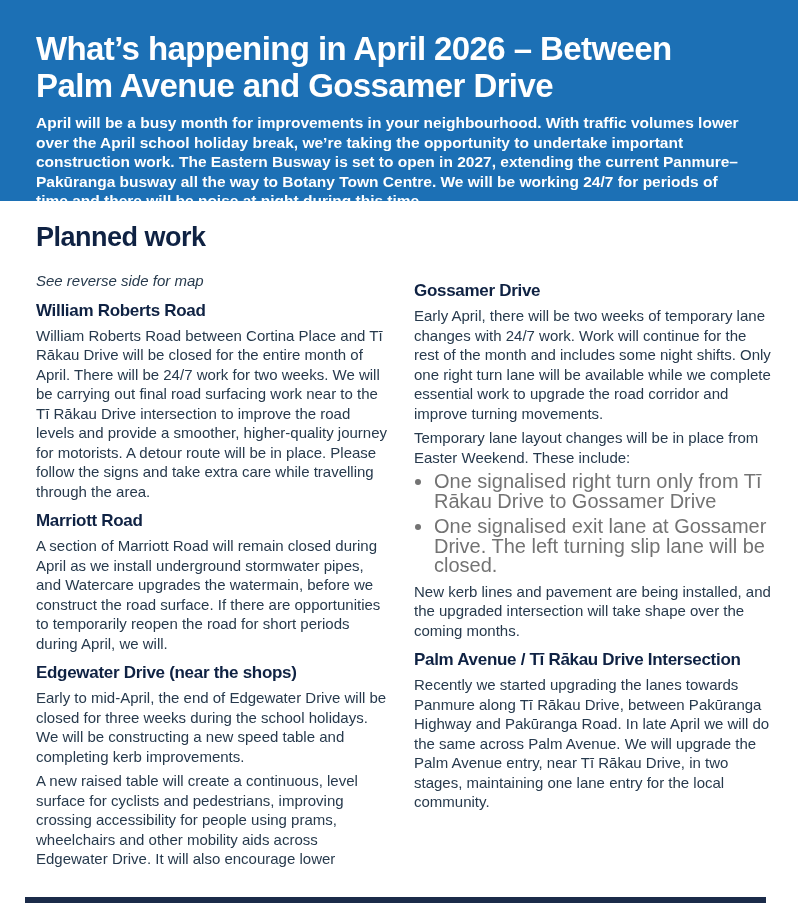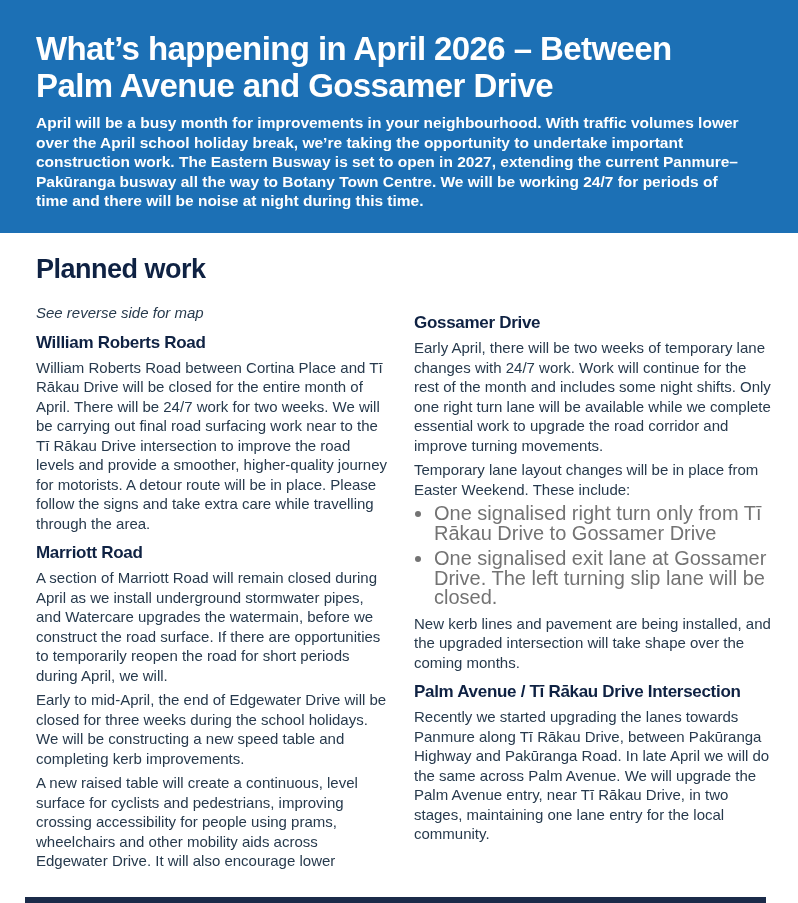--- a/index.html
+++ b/index.html
@@ -7,21 +7,21 @@
     width: 798px;
     height: 903px;
     overflow: hidden;
     position: relative;
     background: #ffffff;
     font-family: "Liberation Sans", sans-serif;
     -webkit-font-smoothing: antialiased;
   }
   .hero {
     background: #1c70b5;
-    height: 233px;
+    height: 201px;
     box-sizing: border-box;
     padding: 30px 34px 0 36px;
     color: #ffffff;
   }
   .hero h1 {
     margin: 0;
     font-size: 33px;
     line-height: 37px;
     font-weight: bold;
     letter-spacing: -0.6px;
@@ -119,20 +119,21 @@
           <h3>William Roberts Road</h3>
           <p>William Roberts Road between Cortina Place and Tī Rākau Drive will be closed for the entire month of April. There will be 24/7 work for two weeks. We will be carrying out final road surfacing work near to the Tī Rākau Drive intersection to improve the road levels and provide a smoother, higher-quality journey for motorists. A detour route will be in place. Please follow the signs and take extra care while travelling through the area.</p>
         </section>
 
         <section>
           <h3>Marriott Road</h3>
           <p>A section of Marriott Road will remain closed during April as we install underground stormwater pipes, and Watercare upgrades the watermain, before we construct the road surface. If there are opportunities to temporarily reopen the road for short periods during April, we will.</p>
         </section>
 
         <section>
+          <h3>Edgewater Drive (near the shops)</h3>
           <p>Early to mid-April, the end of Edgewater Drive will be closed for three weeks during the school holidays. We will be constructing a new speed table and completing kerb improvements.</p>
           <p>A new raised table will create a continuous, level surface for cyclists and pedestrians, improving crossing accessibility for people using prams, wheelchairs and other mobility aids across Edgewater Drive. It will also encourage lower</p>
         </section>
       </div>
 
       <div class="col">
 
         <section>
           <h3>Gossamer Drive</h3>
           <p>Early April, there will be two weeks of temporary lane changes with 24/7 work. Work will continue for the rest of the month and includes some night shifts. Only one right turn lane will be available while we complete essential work to upgrade the road corridor and improve turning movements.</p>

